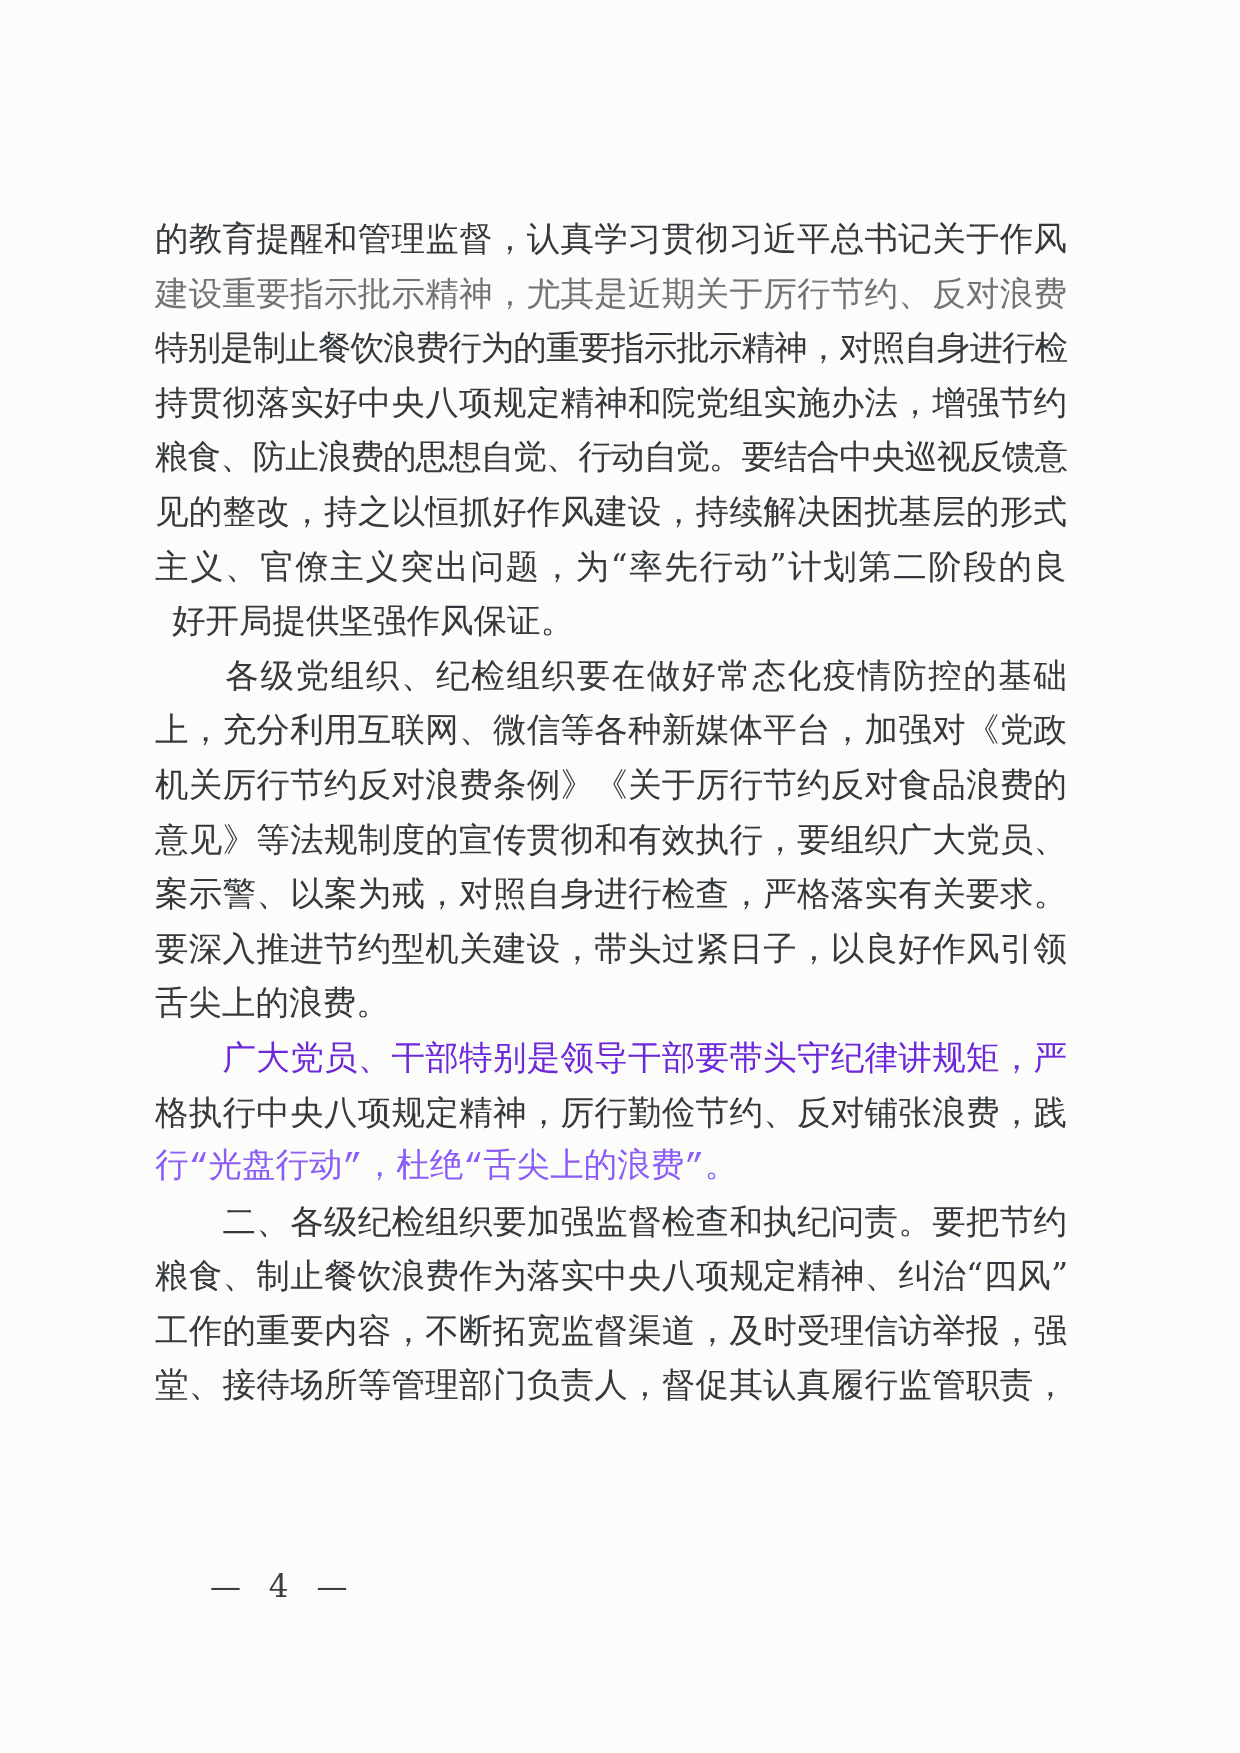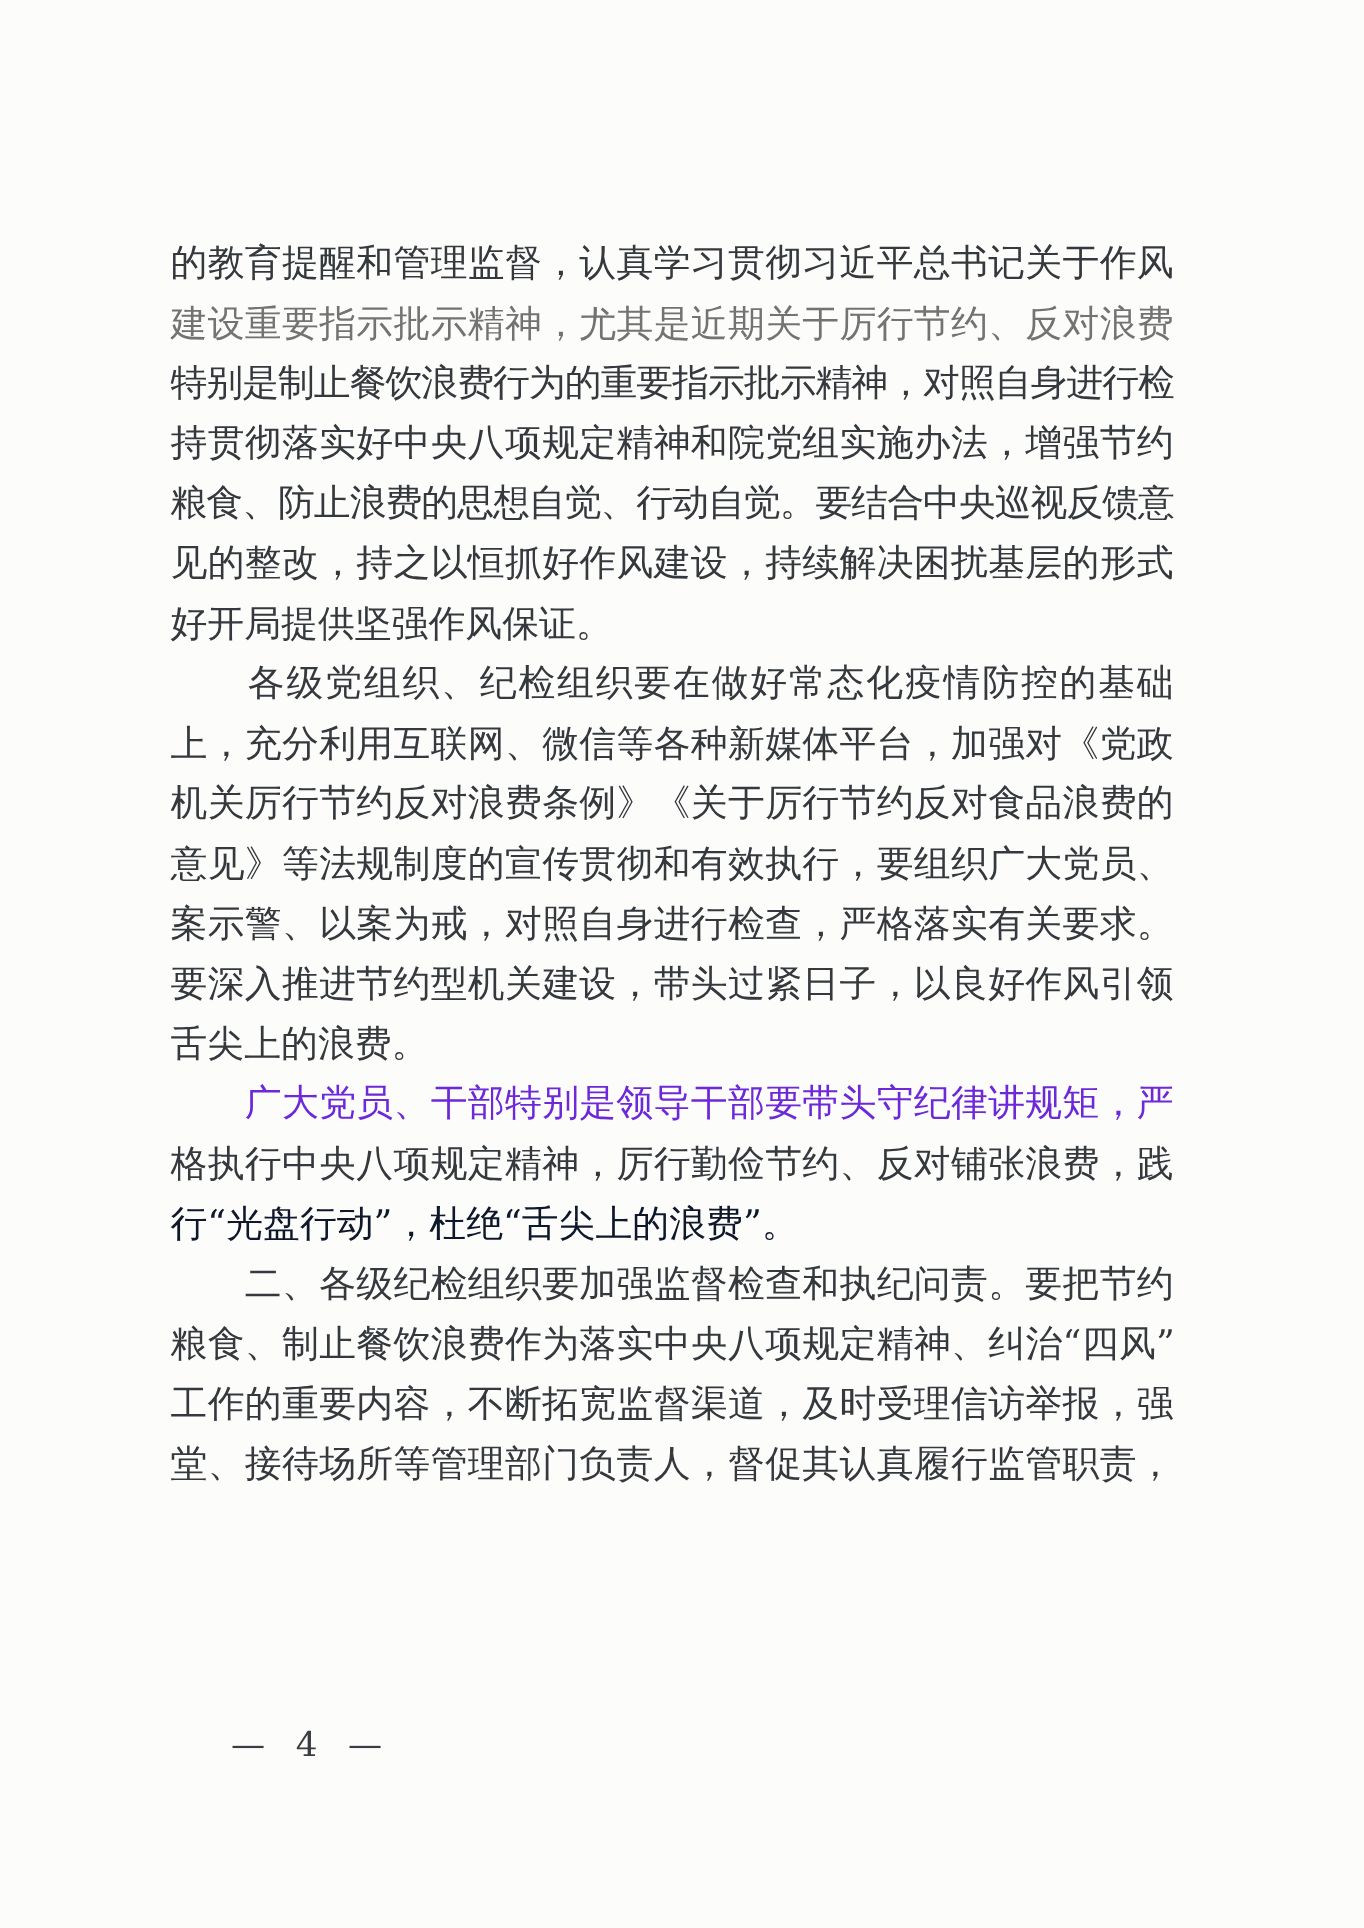--- a/index.html
+++ b/index.html
@@ -60,31 +60,32 @@
 <body style="background: rgb(252, 252, 251);">
 
 <div class="page">
   <div class="text-block">
     <div class="line j" style="color: rgb(53, 57, 61);">的教育提醒和管理监督，认真学习贯彻习近平总书记关于作风</div>
     <div class="line j" style="color: #737373;">建设重要指示批示精神，尤其是近期关于厉行节约、反对浪费</div>
     <div class="line j c28" style="color: rgb(53, 57, 61);">特别是制止餐饮浪费行为的重要指示批示精神，对照自身进行检查</div>
     <div class="line j" style="color: rgb(53, 57, 61);">持贯彻落实好中央八项规定精神和院党组实施办法，增强节约</div>
     <div class="line j c28" style="color: rgb(53, 57, 61);">粮食、防止浪费的思想自觉、行动自觉。要结合中央巡视反馈意</div>
     <div class="line j" style="color: rgb(53, 57, 61);">见的整改，持之以恒抓好作风建设，持续解决困扰基层的形式</div>
-    <div class="line" style="color: rgb(53, 57, 61);">好开局提供坚强作风保证。</div>
+    <div class="line j" style="color: rgb(53, 57, 61);">主义、官僚主义突出问题，为“率先行动”计划第二阶段的良</div>
+    <div class="line" style="color: rgb(53, 57, 61); margin-left: 17px;">好开局提供坚强作风保证。</div>
     <div class="line j" style="color: rgb(53, 57, 61);">　　各级党组织、纪检组织要在做好常态化疫情防控的基础</div>
     <div class="line j" style="color: rgb(53, 57, 61);">上，充分利用互联网、微信等各种新媒体平台，加强对《党政</div>
     <div class="line j" style="color: rgb(53, 57, 61);">机关厉行节约反对浪费条例》《关于厉行节约反对食品浪费的</div>
     <div class="line j" style="color: rgb(53, 57, 61);">意见》等法规制度的宣传贯彻和有效执行，要组织广大党员、</div>
     <div class="line j" style="color: rgb(53, 57, 61);">案示警、以案为戒，对照自身进行检查，严格落实有关要求。</div>
     <div class="line j" style="color: rgb(53, 57, 61);">要深入推进节约型机关建设，带头过紧日子，以良好作风引领</div>
     <div class="line" style="color: rgb(53, 57, 61);">舌尖上的浪费。</div>
     <div class="line j" style="color: #6d28d9;">　　广大党员、干部特别是领导干部要带头守纪律讲规矩，严</div>
     <div class="line j" style="color: rgb(53, 57, 61);">格执行中央八项规定精神，厉行勤俭节约、反对铺张浪费，践</div>
-    <div class="line" style="color: #0f172a;">行“光盘行动”，杜绝“舌尖上的浪费”。</div>
+    <div class="line" style="color: #8b5cf6; font-family: Liberation Mono, monospace;">行“光盘行动”，杜绝“舌尖上的浪费”。</div>
     <div class="line j" style="color: rgb(53, 57, 61);">　　二、各级纪检组织要加强监督检查和执纪问责。要把节约</div>
     <div class="line j c28" style="color: rgb(53, 57, 61);">粮食、制止餐饮浪费作为落实中央八项规定精神、纠治“四风”</div>
     <div class="line j" style="color: rgb(53, 57, 61);">工作的重要内容，不断拓宽监督渠道，及时受理信访举报，强</div>
     <div class="line j" style="color: rgb(53, 57, 61);">堂、接待场所等管理部门负责人，督促其认真履行监管职责，</div>
   </div>
 
   <div class="footer">— 4 —</div>
 </div>
 
 </body></html>

